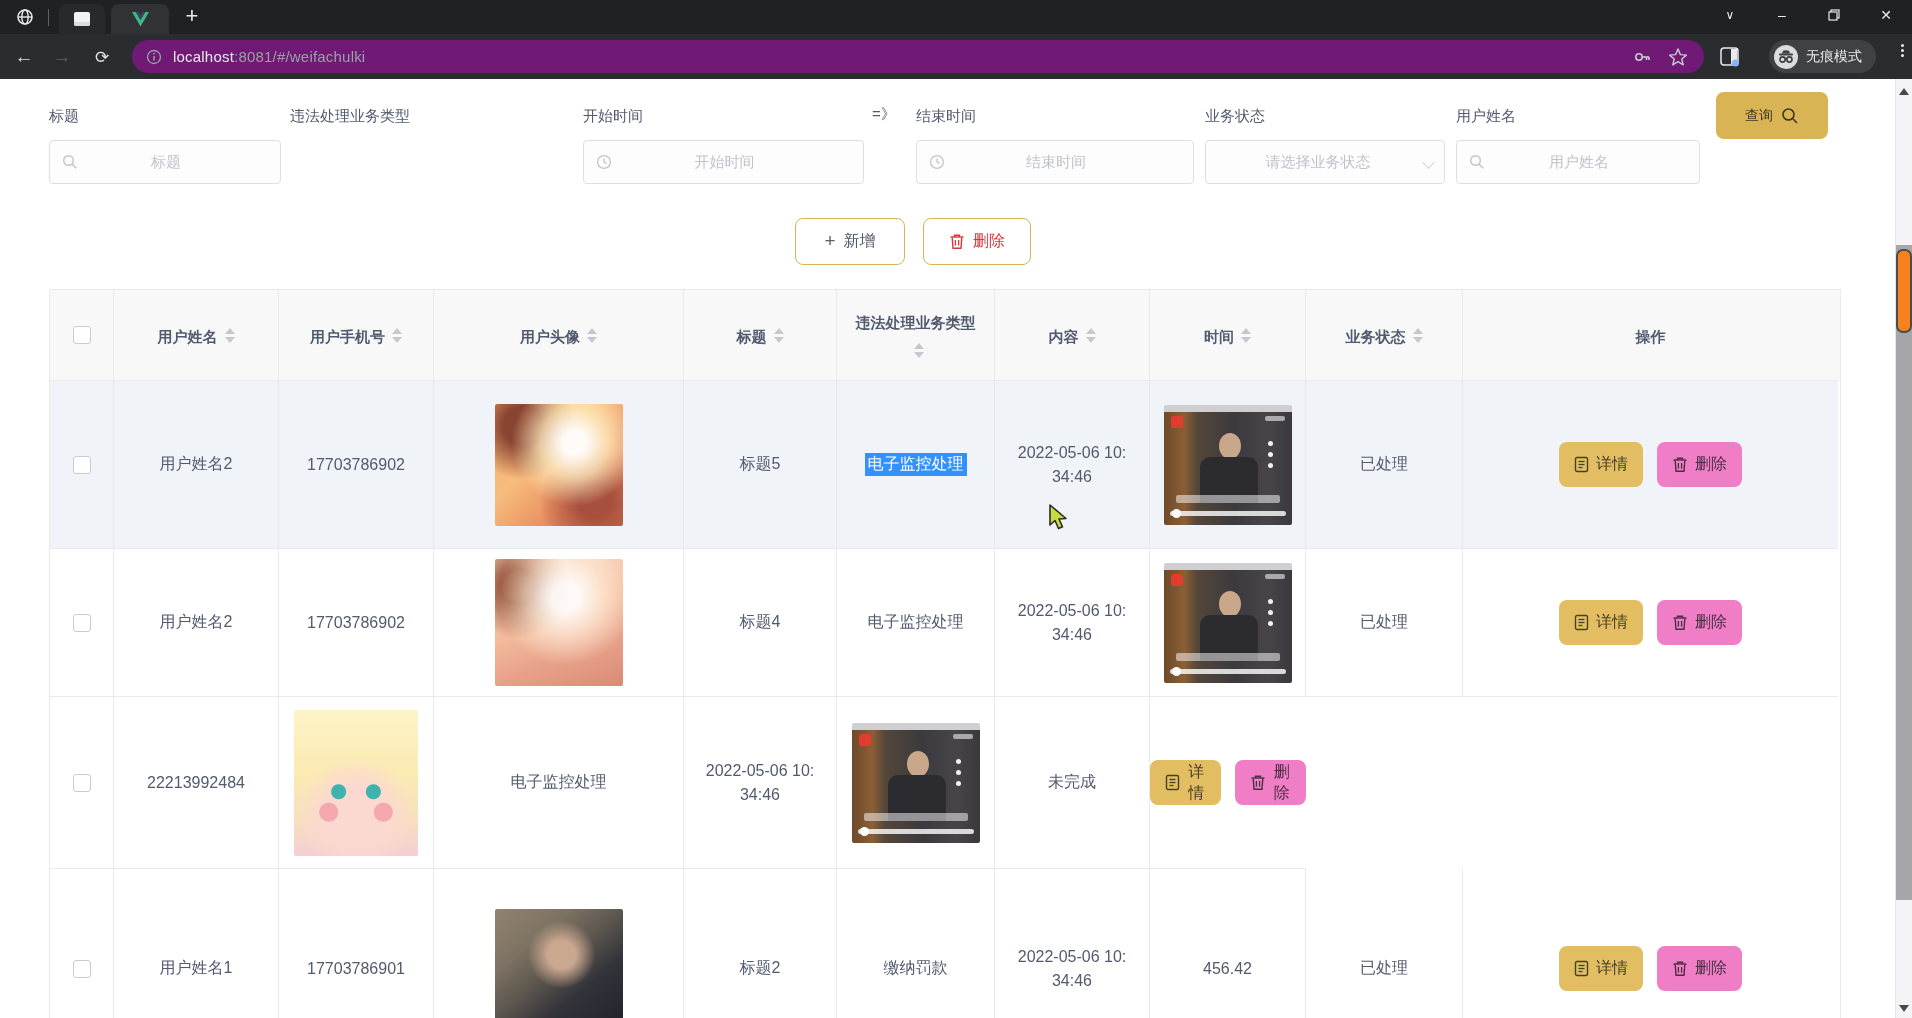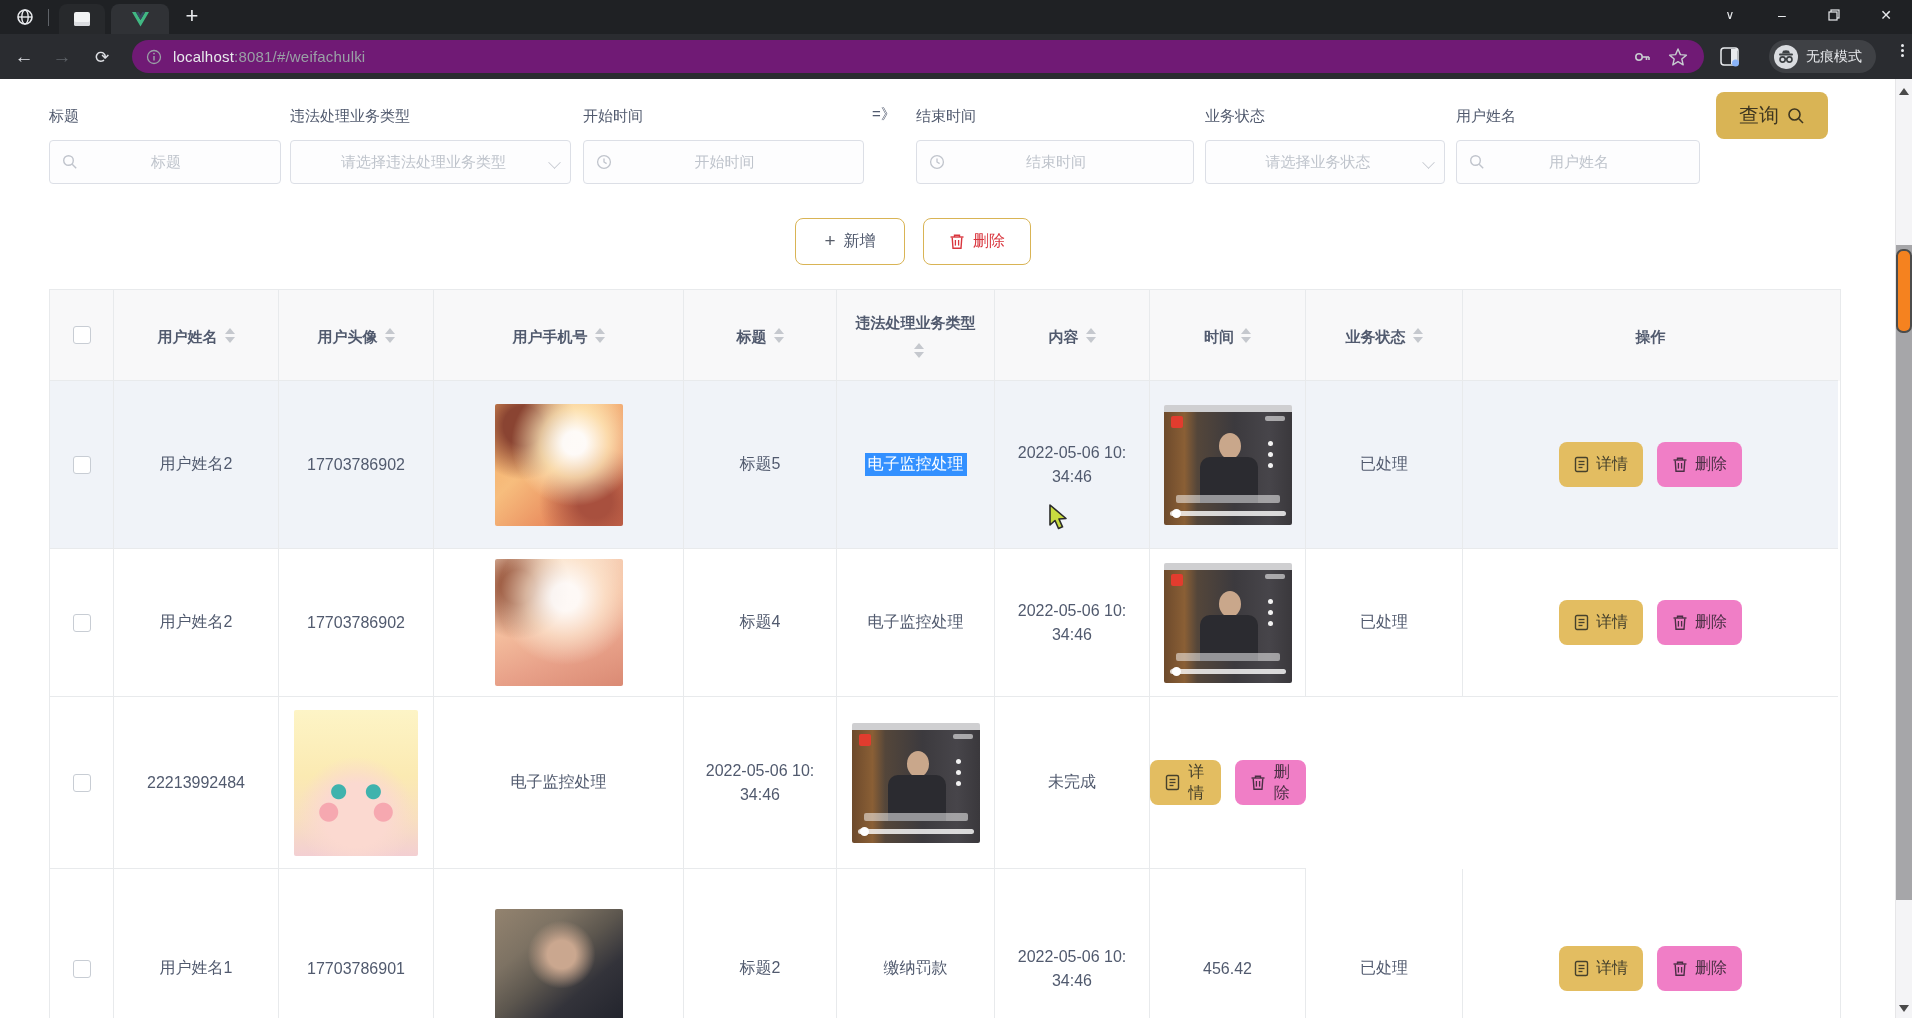--- a/index.html
+++ b/index.html
@@ -43,21 +43,21 @@
 
   .flabel{position:absolute;font-size:15px;color:#515a6e;top:28px;white-space:nowrap;}
   .range-sep{position:absolute;top:26px;left:872px;font-size:15px;color:#515a6e;}
   .finput{position:absolute;top:61px;height:44px;border:1px solid #dcdfe6;border-radius:4px;background:#fdfdfe;
           display:flex;align-items:center;box-sizing:border-box;}
   .finput .ic{margin-left:12px;display:flex;align-items:center;flex:0 0 auto;}
   .finput .ph{flex:1;text-align:center;font-size:15px;color:#bfc4cc;padding-right:26px;white-space:nowrap;overflow:hidden;}
   .finput .chev{position:absolute;right:10px;top:16px;width:10px;height:10px;border-right:1.5px solid #c0c4cc;
                 border-bottom:1.5px solid #c0c4cc;transform:rotate(45deg) scale(.8);}
   .btn-query{position:absolute;left:1716px;top:13px;width:112px;height:47px;border:none;border-radius:8px;
-             background:#d9b455;color:#3e3620;font-size:20px;display:flex;align-items:center;justify-content:center;gap:8px;
+             background:#d9b455;color:#3e3620;font-size:14px;display:flex;align-items:center;justify-content:center;gap:8px;
              font-family:inherit;}
   .btn-outline{position:absolute;top:139px;height:47px;border:1px solid #d9b455;border-radius:8px;background:#fff;
                font-size:16px;display:flex;align-items:center;justify-content:center;gap:8px;box-sizing:border-box;font-family:inherit;}
   .btn-add{left:795px;width:110px;color:#515a6e;}
   .btn-add .plus{font-size:19px;color:#595f6b;margin-top:-2px;}
   .btn-tdel{left:923px;width:108px;color:#d9363e;}
 
   
   .table{position:absolute;left:49px;top:210px;width:1792px;border:1px solid #e8eaec;border-bottom:none;box-sizing:border-box;}
   .grid-row{display:grid;grid-template-columns:64px 165px 155px 250px 153px 158px 155px 156px 157px 375px;}
@@ -240,24 +240,20 @@
 
   <div class="finput" style="left:49px;width:232px;">
     <span class="ic">
         <svg width="16" height="16" viewBox="0 0 16 16">
           <circle cx="6.5" cy="6.5" r="4.8" fill="none" stroke="#c0c4cc" stroke-width="1.4"></circle>
           <line x1="10.2" y1="10.2" x2="14.2" y2="14.2" stroke="#c0c4cc" stroke-width="1.4"></line>
         </svg>
       </span>
     <span class="ph">标题</span>
   </div>
-  <div class="finput" style="left:290px;width:281px;">
-    <span class="ph" style="padding-left:12px;">请选择违法处理业务类型</span>
-    <span class="chev"></span>
-  </div>
   <div class="finput" style="left:583px;width:281px;">
     <span class="ic">
         <svg width="16" height="16" viewBox="0 0 16 16">
           <circle cx="8" cy="8" r="6.4" fill="none" stroke="#c0c4cc" stroke-width="1.3"></circle>
           <path d="M8 4.5 V8 L10.6 9.6" fill="none" stroke="#c0c4cc" stroke-width="1.3"></path>
         </svg>
       </span>
     <span class="ph">开始时间</span>
   </div>
   <div class="finput" style="left:916px;width:278px;">
@@ -320,29 +316,29 @@
     <div class="cell">
           <div class="hinner">
             <div class="hwrap"><span class="hlabel">用户姓名</span><span class="sorter">
                 <i class="up"></i>
                 <i class="down"></i>
               </span></div>
           </div>
         </div>
         <div class="cell">
           <div class="hinner">
+            <div class="hwrap"><span class="hlabel">用户手机号</span><span class="sorter">
+                <i class="up"></i>
+                <i class="down"></i>
+              </span></div>
+          </div>
+        </div>
+        <div class="cell">
+          <div class="hinner">
             <div class="hwrap"><span class="hlabel">用户头像</span><span class="sorter">
-                <i class="up"></i>
-                <i class="down"></i>
-              </span></div>
-          </div>
-        </div>
-        <div class="cell">
-          <div class="hinner">
-            <div class="hwrap"><span class="hlabel">用户手机号</span><span class="sorter">
                 <i class="up"></i>
                 <i class="down"></i>
               </span></div>
           </div>
         </div>
         <div class="cell">
           <div class="hinner">
             <div class="hwrap"><span class="hlabel">标题</span><span class="sorter">
                 <i class="up"></i>
                 <i class="down"></i>

